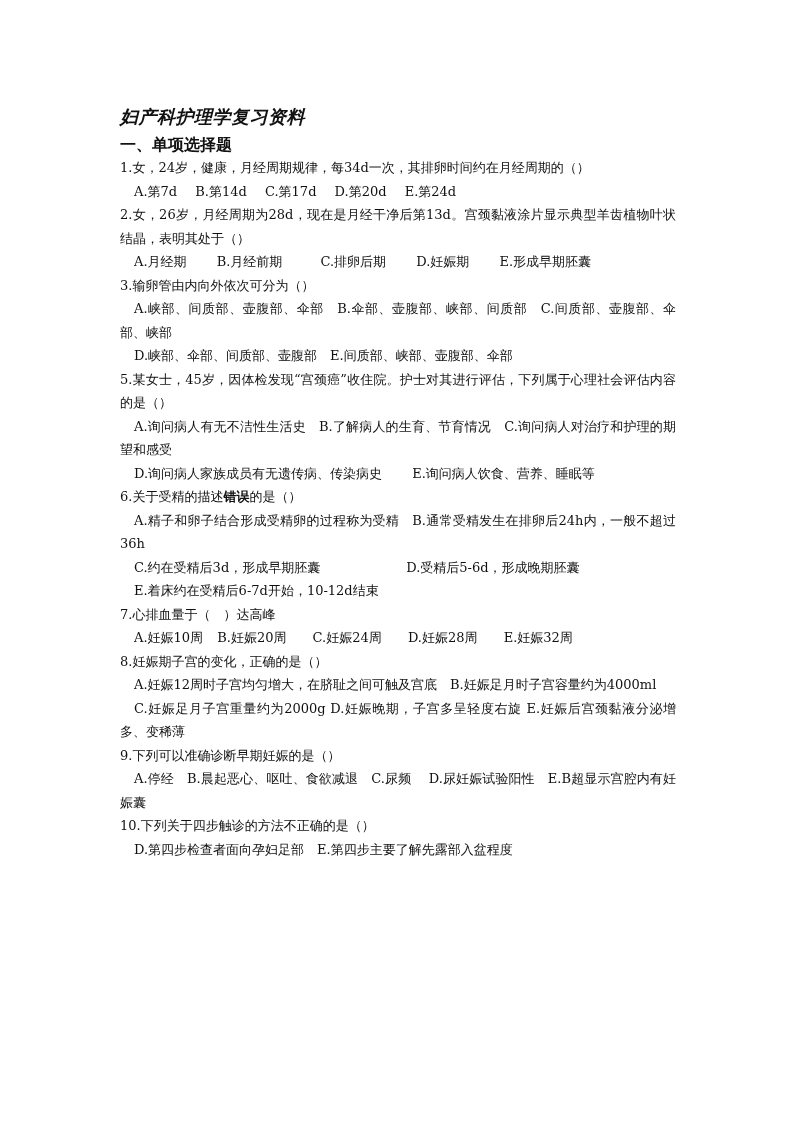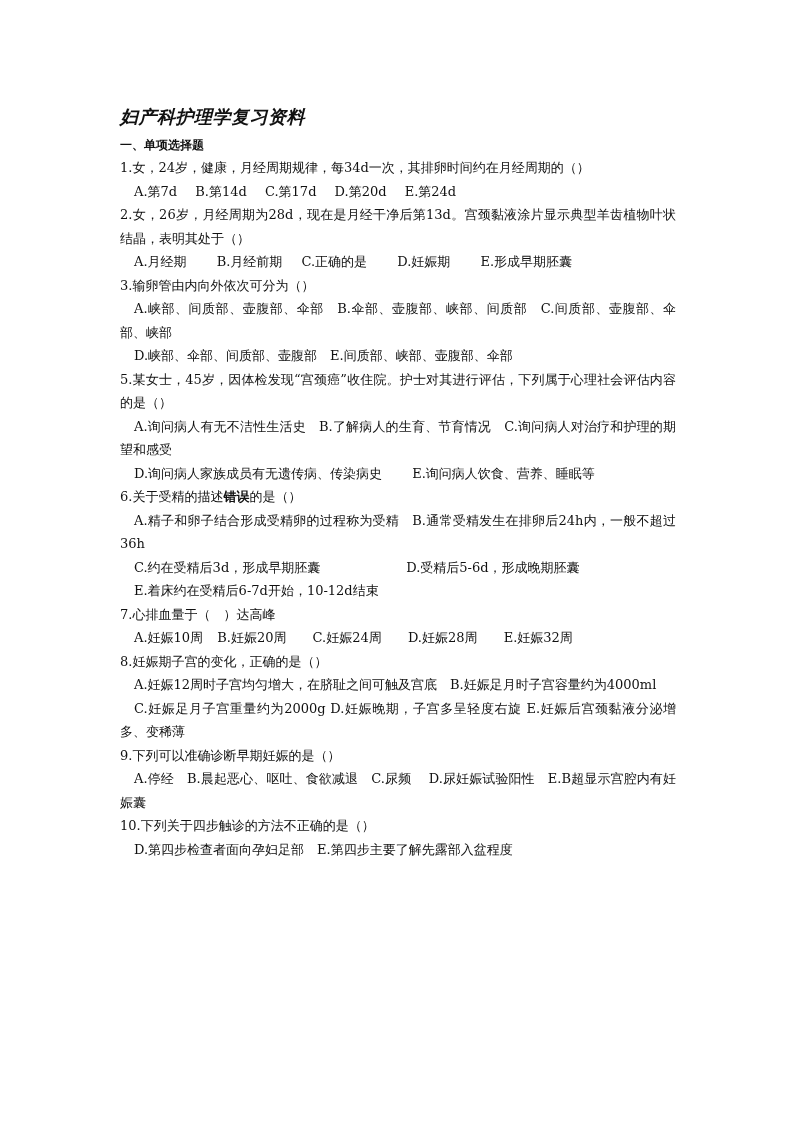--- a/index.html
+++ b/index.html
@@ -2,21 +2,21 @@
 <html><head>
 <meta charset="utf-8">
 <style>
   html, body { margin:0; padding:0; background:#ffffff; }
   body { width:793px; height:1122px; position:relative; overflow:hidden;
          font-family:"DejaVu Serif","Liberation Serif",serif; color:#111; }
   .page { position:absolute; left:120px; top:104px; width:556px; }
   .title { font-family:"DejaVu Sans","Liberation Sans",sans-serif; font-weight:bold;
            font-size:18px; line-height:26px; height:28px; margin:0 0 2px 0; letter-spacing:0.5px;font-style:italic; }
   .section { font-family:Liberation Serif, serif; font-weight:bold;
-             font-size:12px; line-height:22px; margin:0; }
+             font-size:16px; line-height:22px; margin:0; }
   .q { font-size:13px; line-height:23.5px; margin:0; text-align:justify; }
   .stem { margin:0; }
   .opts { margin:0; }
   .indent { padding-left:14px; }
   .opt { display:inline; margin-right:14px; }
   .em { font-family:"DejaVu Sans","Liberation Sans",sans-serif; font-weight:bold; }
   .wide-gap { display:inline-block; width:86px; }
 </style>
 </head>
 <body>
@@ -33,22 +33,22 @@
       <span class="opt">C.第17d</span>
       <span class="opt">D.第20d</span>
       <span class="opt">E.第24d</span>
     </p>
   </div>
 
   <div class="q">
     <p class="stem">2.女，26岁，月经周期为28d，现在是月经干净后第13d。宫颈黏液涂片显示典型羊齿植物叶状结晶，表明其处于（）</p>
     <p class="opts indent">
       <span class="opt" style="margin-right:26px">A.月经期</span>
-      <span class="opt" style="margin-right:15px">B.月经前期</span>
-      <span class="opt" style="margin-right:26px">C.正确的是</span>
+      <span class="opt" style="margin-right:34px">B.月经前期</span>
+      <span class="opt" style="margin-right:26px">C.排卵后期</span>
       <span class="opt" style="margin-right:26px">D.妊娠期</span>
       <span class="opt">E.形成早期胚囊</span>
     </p>
   </div>
 
   <div class="q">
     <p class="stem">3.输卵管由内向外依次可分为（）</p>
     <p class="opts" style="text-indent:14px">A.峡部、间质部、壶腹部、伞部　B.伞部、壶腹部、峡部、间质部　C.间质部、壶腹部、伞部、峡部</p>
     <p class="opts indent">D.峡部、伞部、间质部、壶腹部　E.间质部、峡部、壶腹部、伞部</p>
   </div>

